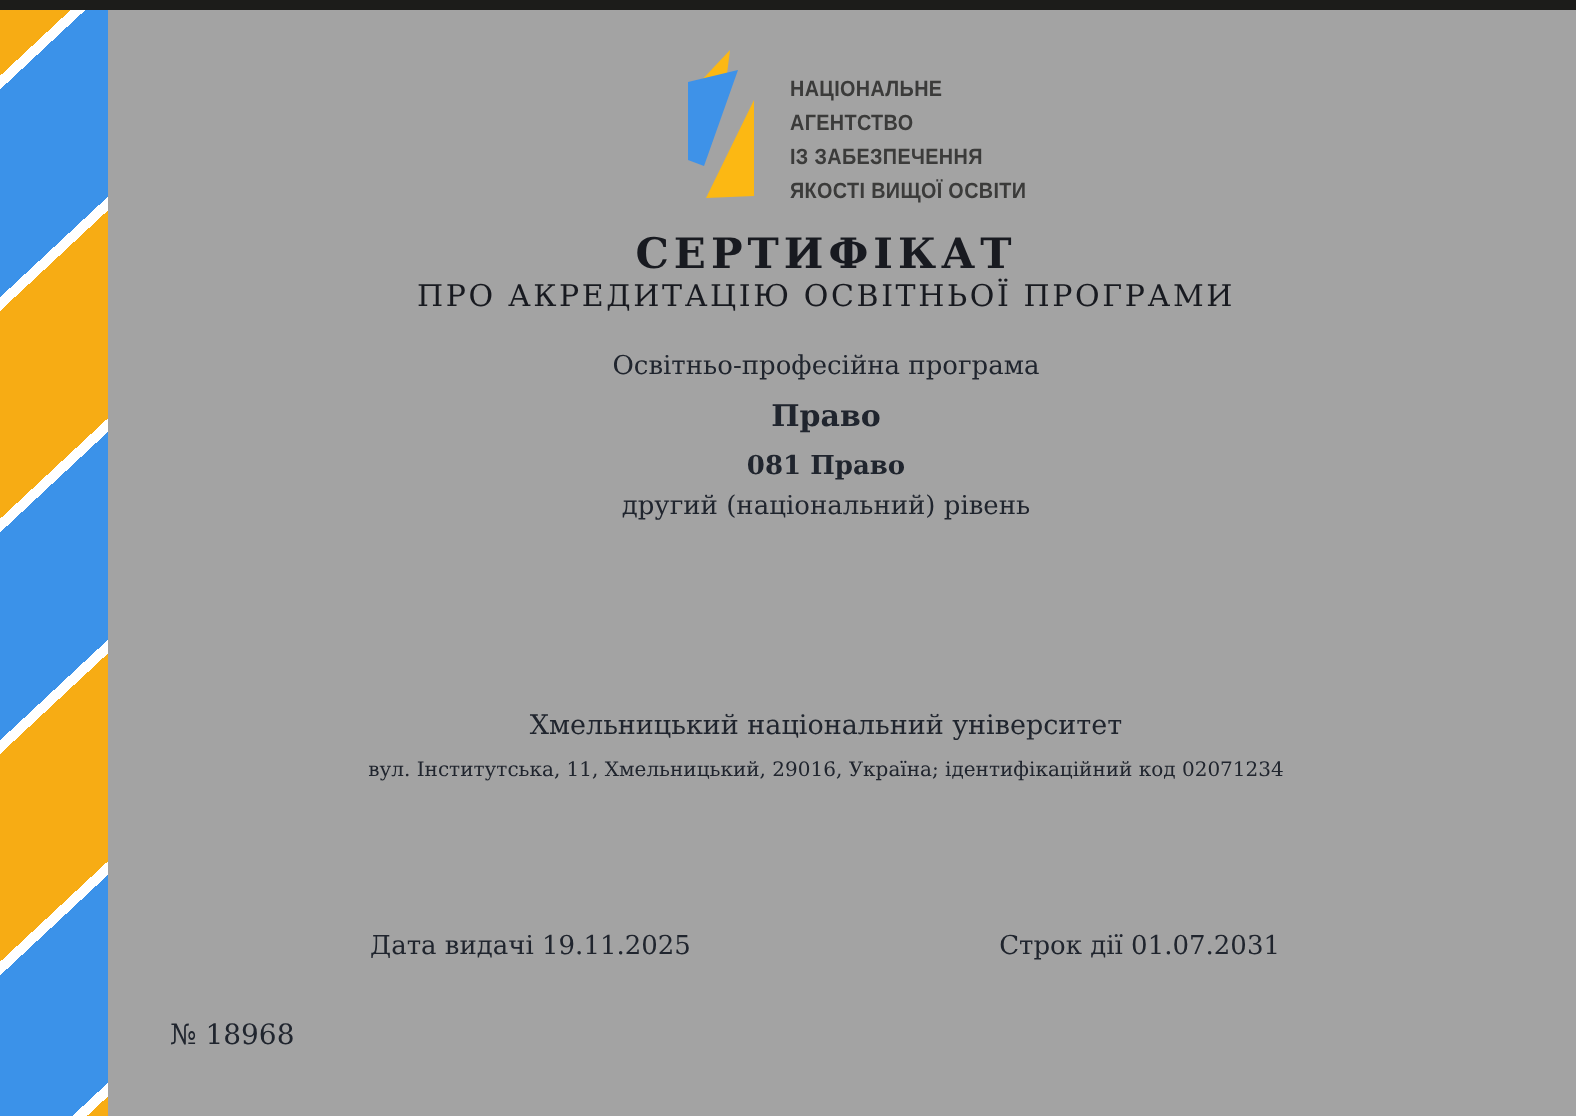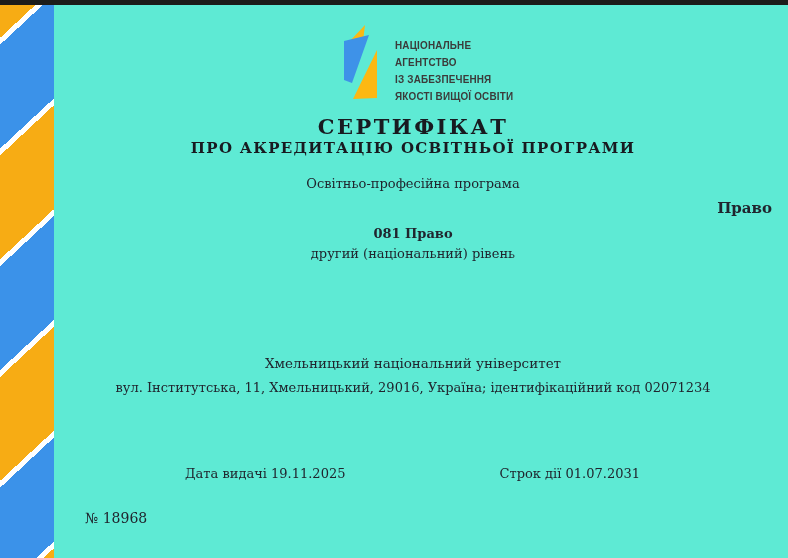--- a/index.html
+++ b/index.html
@@ -1,19 +1,19 @@
 <!DOCTYPE html>
 <html><head>
 <meta charset="utf-8">
 <style>
   html,body { margin:0; padding:0; background:#ffffff; }
   .page {
     position:relative;
     width:788px; height:558px;
-    background:#5eead4;
+    background:#a3a3a3;
     overflow:hidden;
     font-family:"DejaVu Serif","Liberation Serif",serif;
     color:#20252e;
   }
   .top-border {
     position:absolute; top:0; left:0; right:0; height:5px;
     background:#1c1c1a; z-index:5;
   }
   .stripe-clip {
     position:absolute; left:0; top:0; bottom:0; width:54px;
@@ -36,27 +36,27 @@
   .logo-text {
     margin-top:15px;
     font-family:"Liberation Sans","DejaVu Sans",sans-serif;
     font-weight:700; font-size:11px; line-height:17px;
     letter-spacing:0.2px; color:#3b3b3a; text-transform:uppercase;
     width:110px;
   }
   .logo-text div { transform:scaleX(0.9); transform-origin:left center; white-space:nowrap; }
   .tline { position:absolute; left:0; right:16px; text-align:center; white-space:nowrap; }
   .title1 { top:114px; font-size:21px; font-weight:700; letter-spacing:2.5px; color:#181a20; }
-  .title2 { top:139px; font-size:15px; font-weight:700; letter-spacing:1.3px; color:#181a20; }
+  .title2 { top:139px; font-size:15px; font-weight:400; letter-spacing:1.3px; color:#181a20; }
   .program-label { top:176px; font-size:13px; }
-  .program-name  { top:199px; font-size:15px; font-weight:700;text-align:right; }
+  .program-name  { top:199px; font-size:15px; font-weight:700; }
   .program-code  { top:226px; font-size:13px;font-weight:bold; }
   .program-level { top:246px; font-size:13px; }
   .inst-name     { top:355px; font-size:13.5px; }
-  .inst-address  { top:380px; font-size:13px; }
+  .inst-address  { top:380px; font-size:10px; }
   .dates-row {
     position:absolute; top:466px; left:0; right:0;
     display:flex; justify-content:space-between;
     padding-left:131px; padding-right:148px;
     font-size:13px;
     gap:24px;
   }
   .cert-number {
     position:absolute; left:85px; top:510px;
     font-size:14px; z-index:2;

